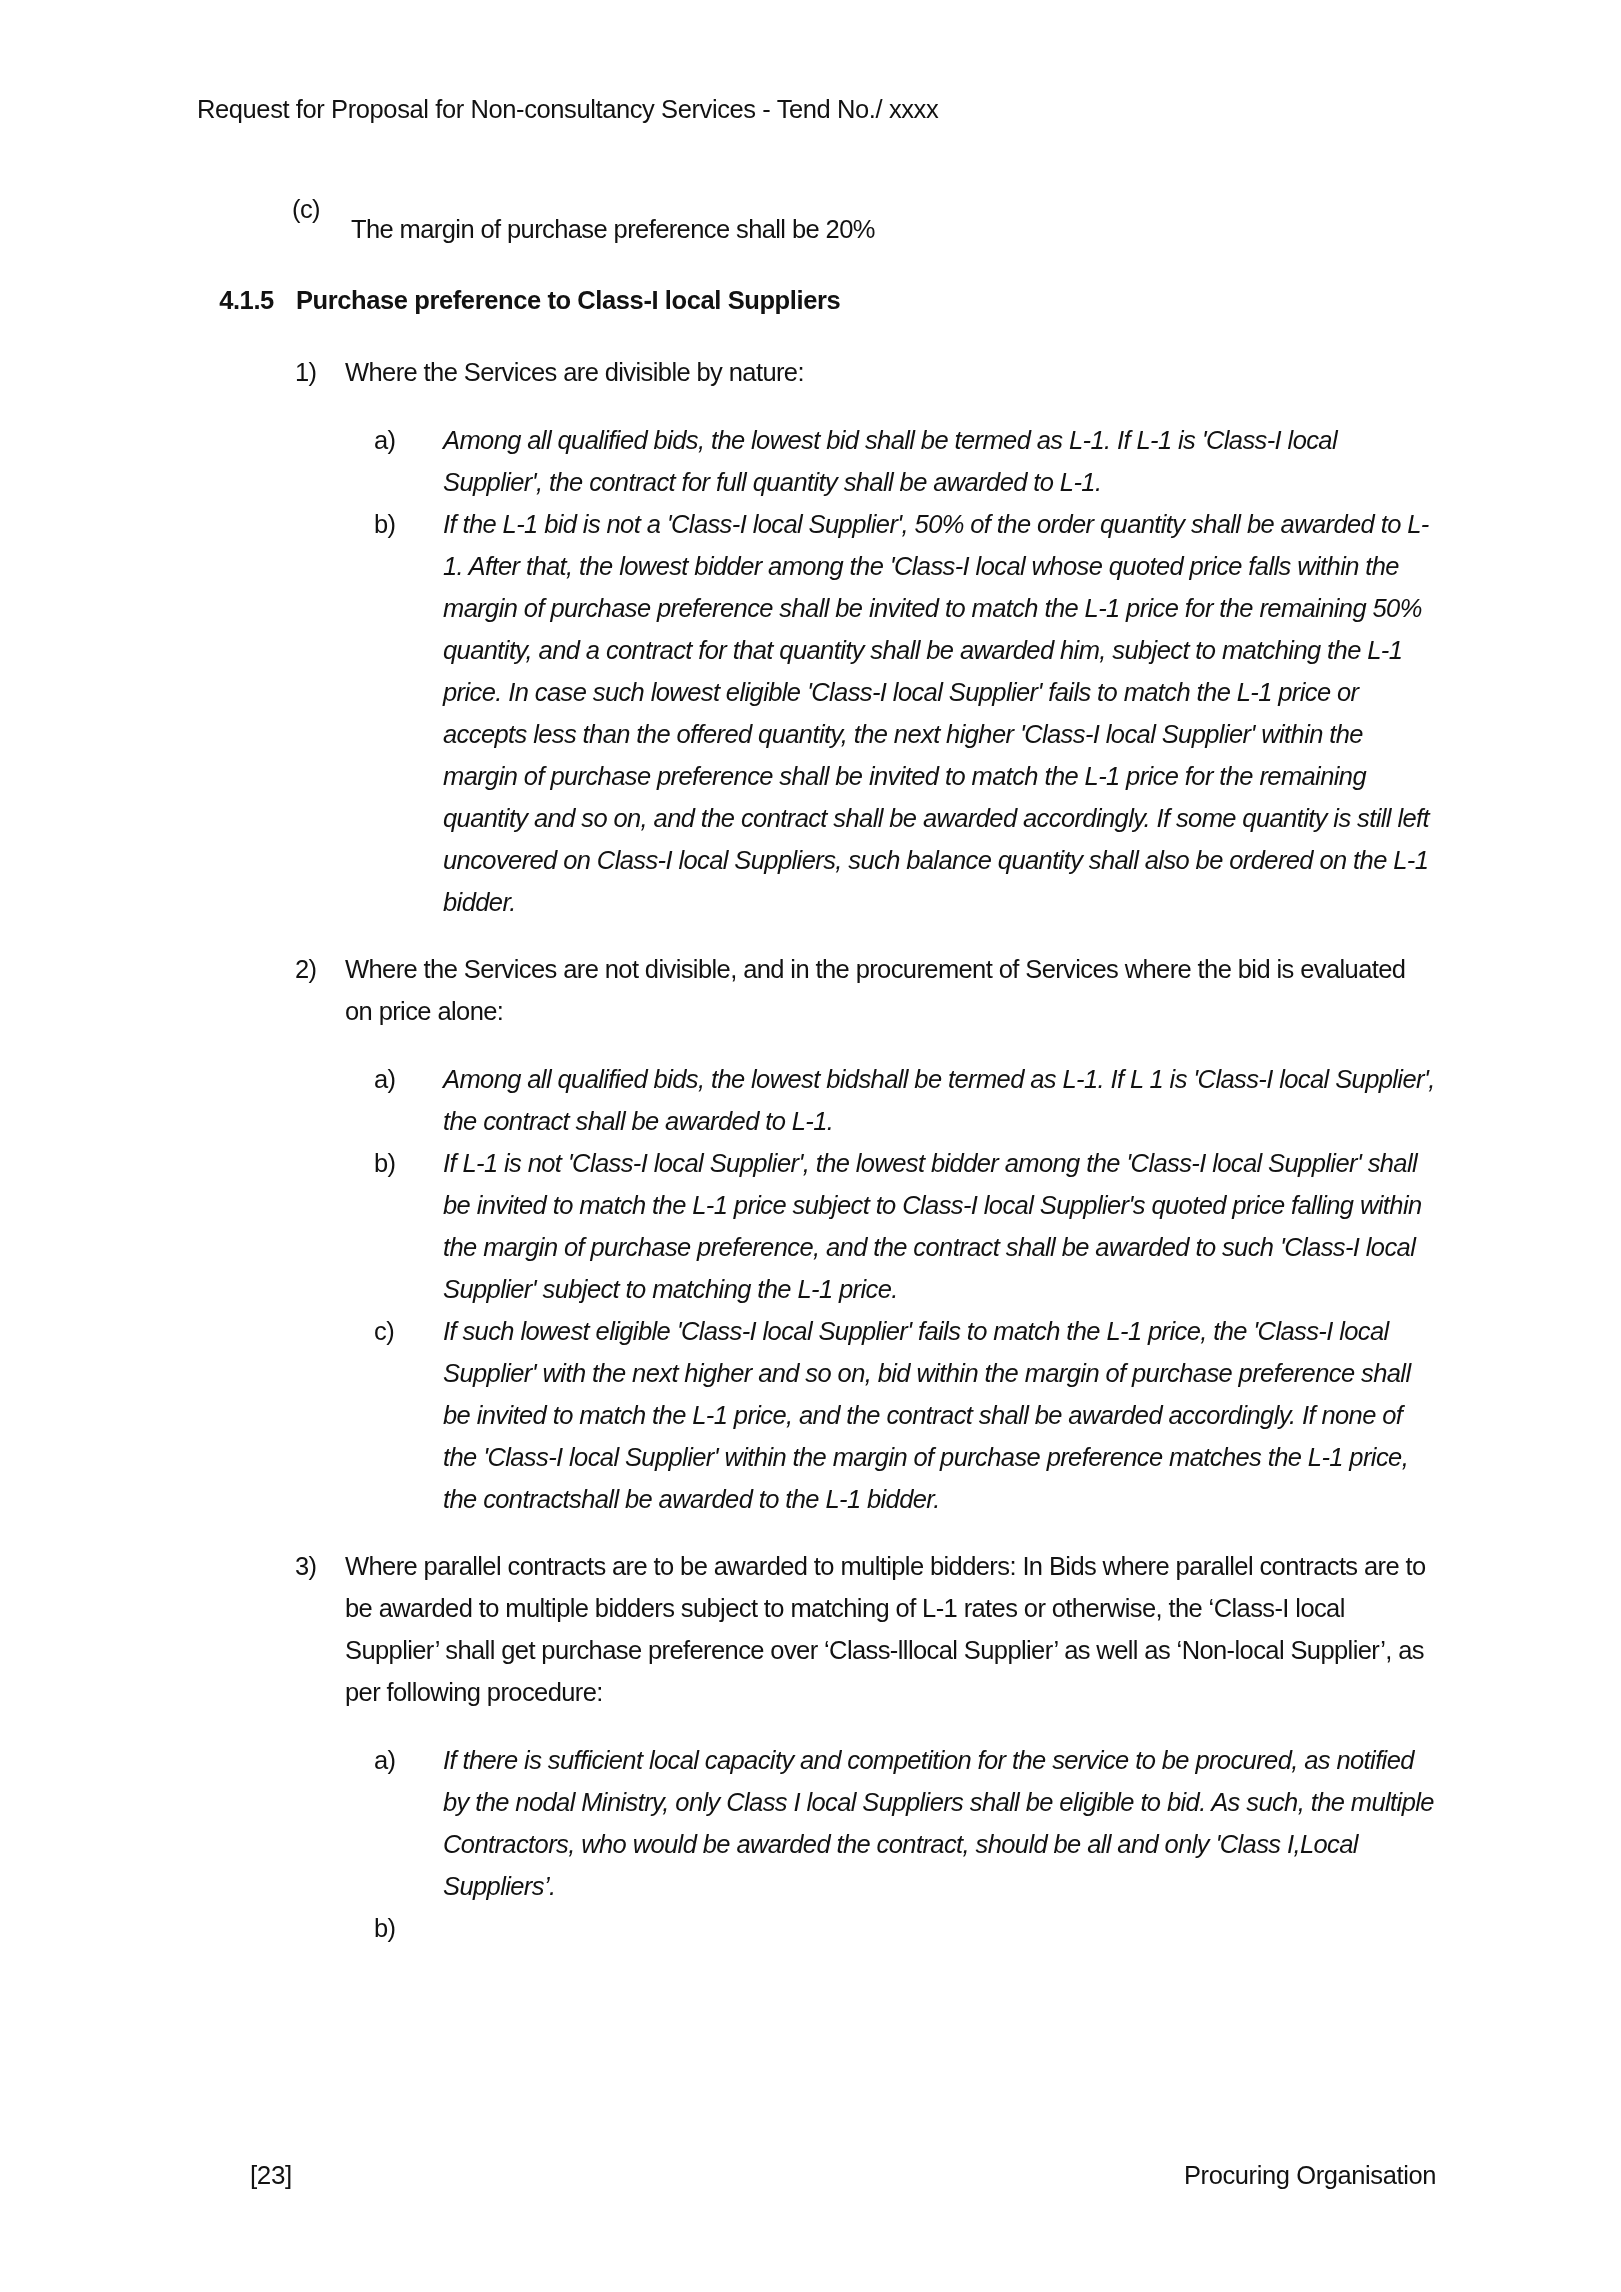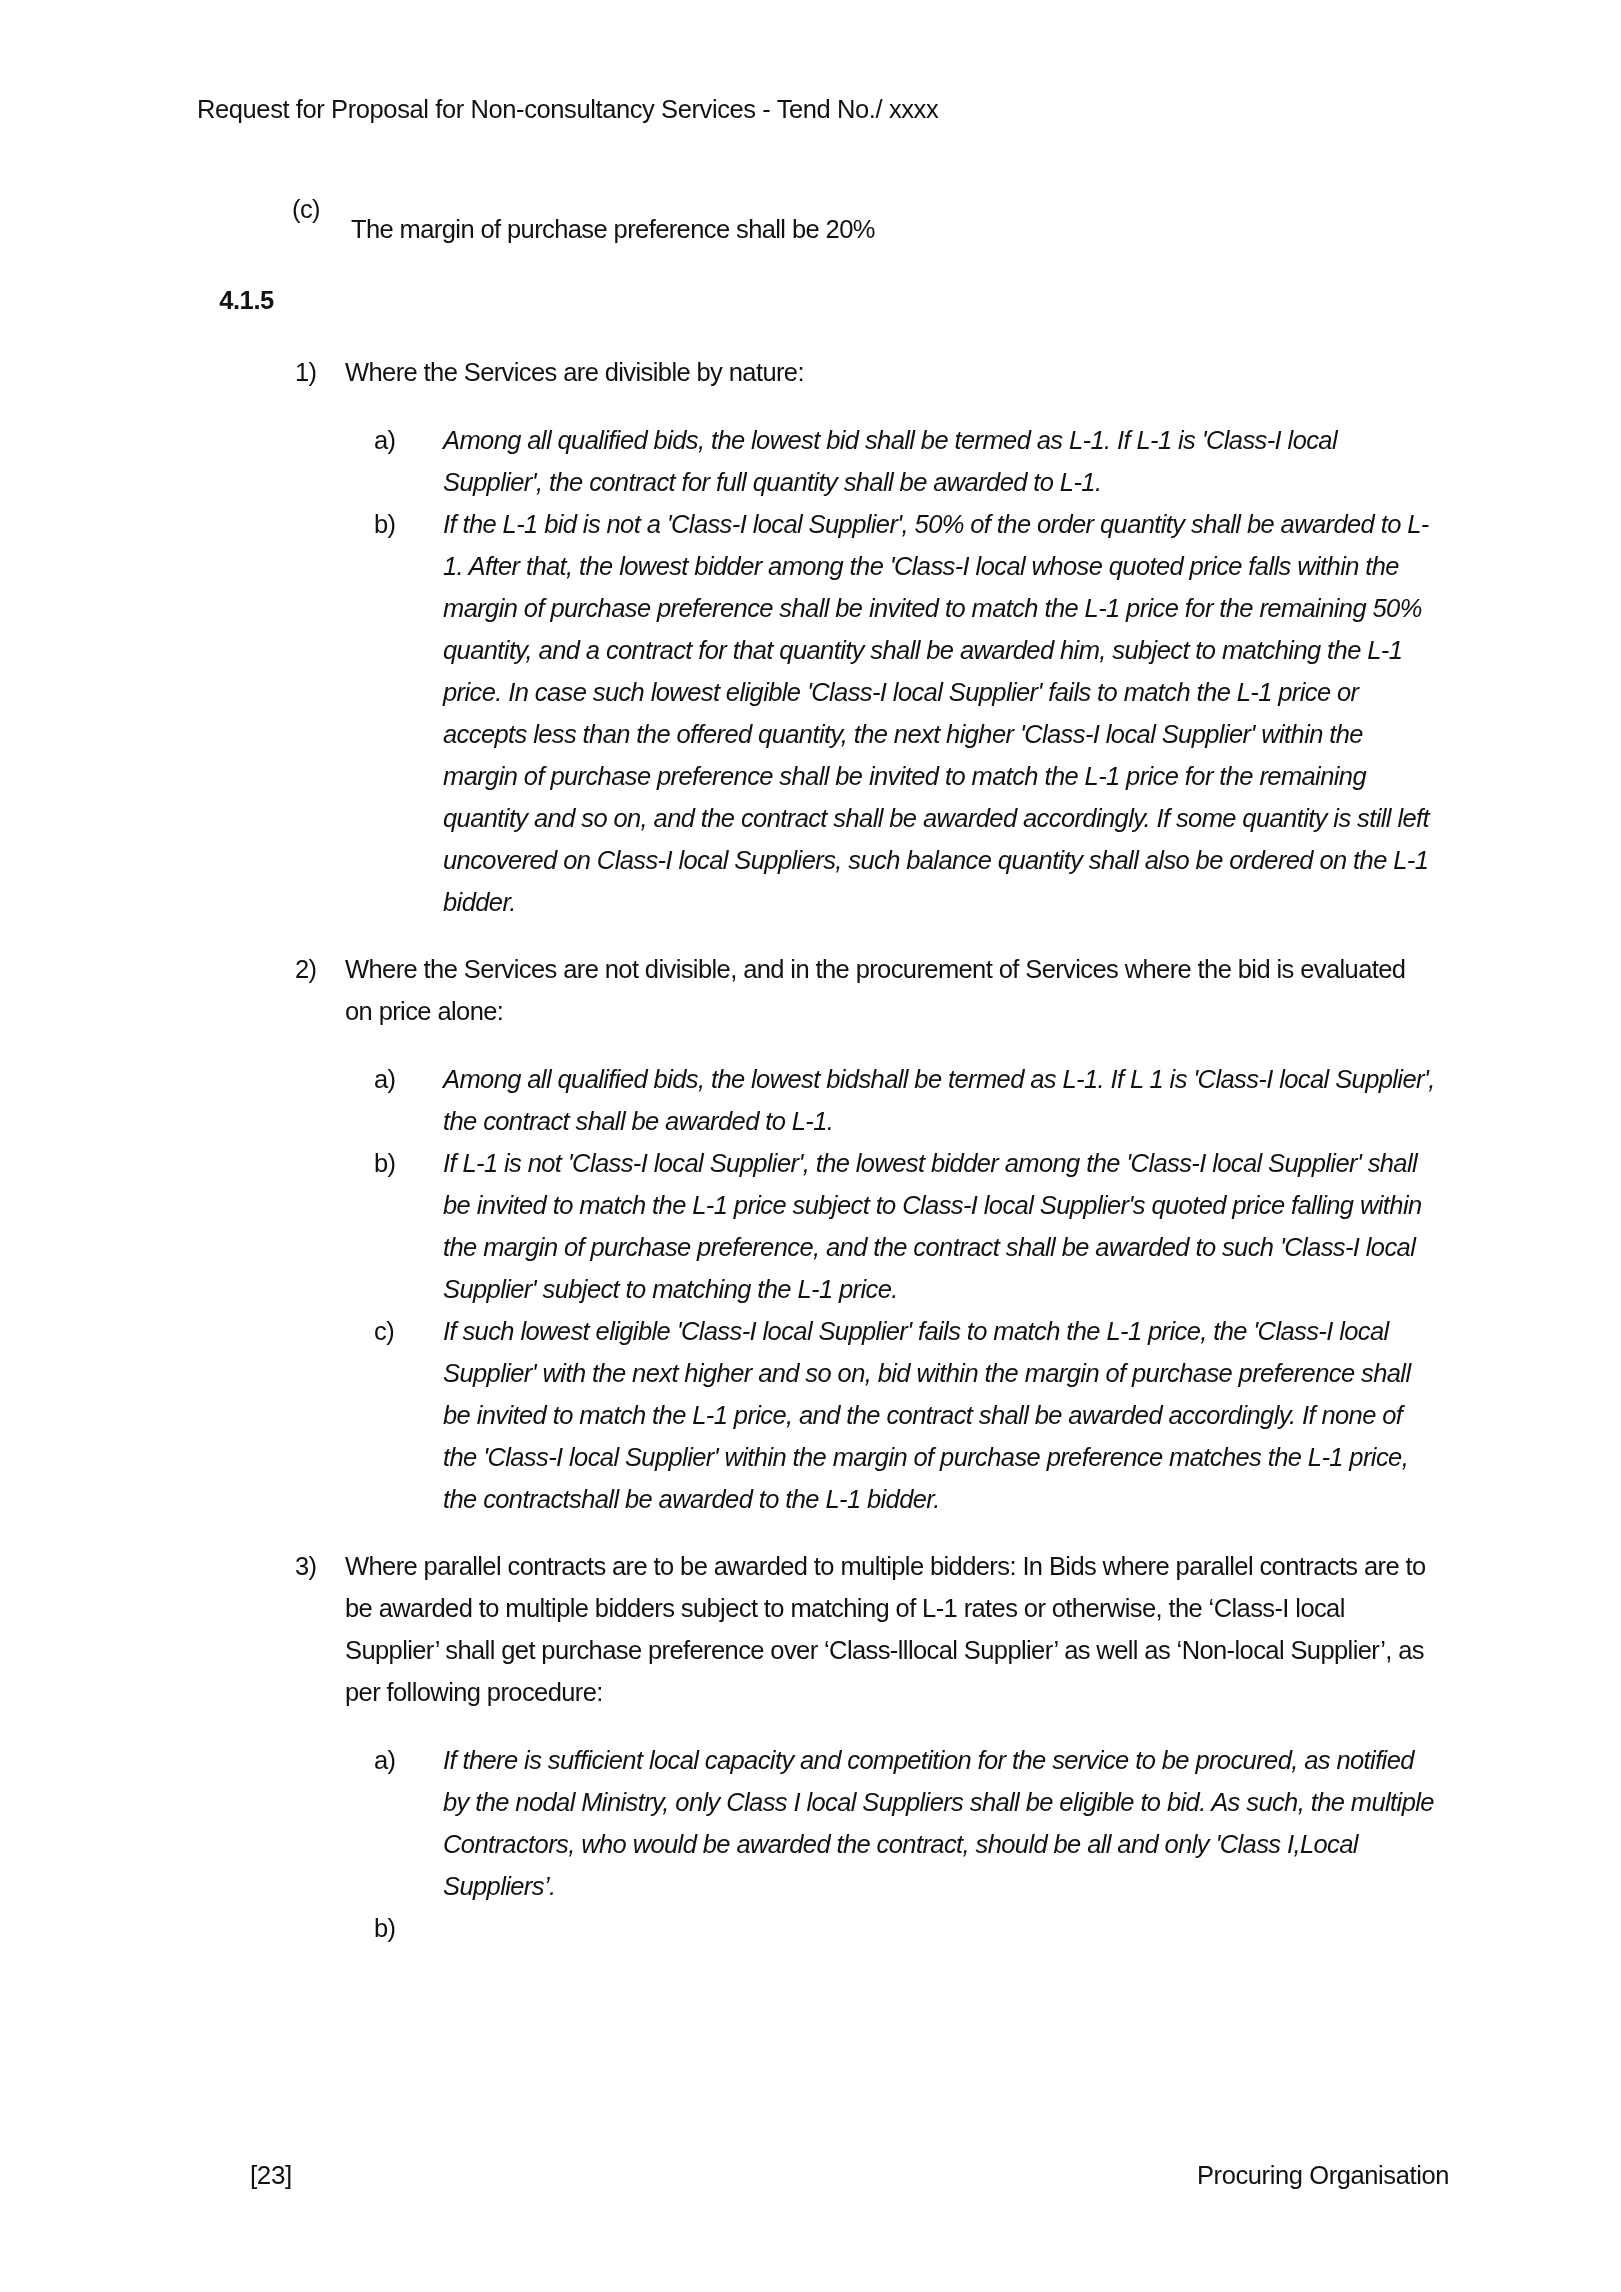--- a/index.html
+++ b/index.html
@@ -66,41 +66,42 @@
   .footer-left {
     position: absolute;
     left: 250px;
     top: 2154px;
     font-size: 26px;
     line-height: 42px;
     letter-spacing: -0.4px;
   }
   .footer-right {
     position: absolute;
-    right: 172px;
+    right: 185px;
     top: 2154px;
     font-size: 25.5px;
     line-height: 42px;
     letter-spacing: -0.4px;
   }
 </style>
 </head>
 <body>
 
 <div class="page">
 
   <div class="header-line">Request for Proposal for Non-consultancy Services - Tend No./ xxxx</div>
 
   <div class="intro-row bodytext">
     <span class="marker">(c)</span>
     <span class="txt">The margin of purchase preference shall be 20%</span>
   </div>
 
   <div class="section-heading">
     <span class="num">4.1.5</span>
+    <span class="title">Purchase preference to Class-I local Suppliers</span>
   </div>
 
   <div class="num-item bodytext">
     <span class="marker">1)</span>
     <span class="txt">Where the Services are divisible by nature:</span>
   </div>
   <div class="sub-list bodytext">
     <div class="sub-item">
       <span class="marker">a)</span>
       <span class="txt">Among all qualified bids, the lowest bid shall be termed as L-1. If L-1 is 'Class-I local Supplier', the contract for full quantity shall be awarded to L-1.</span>

